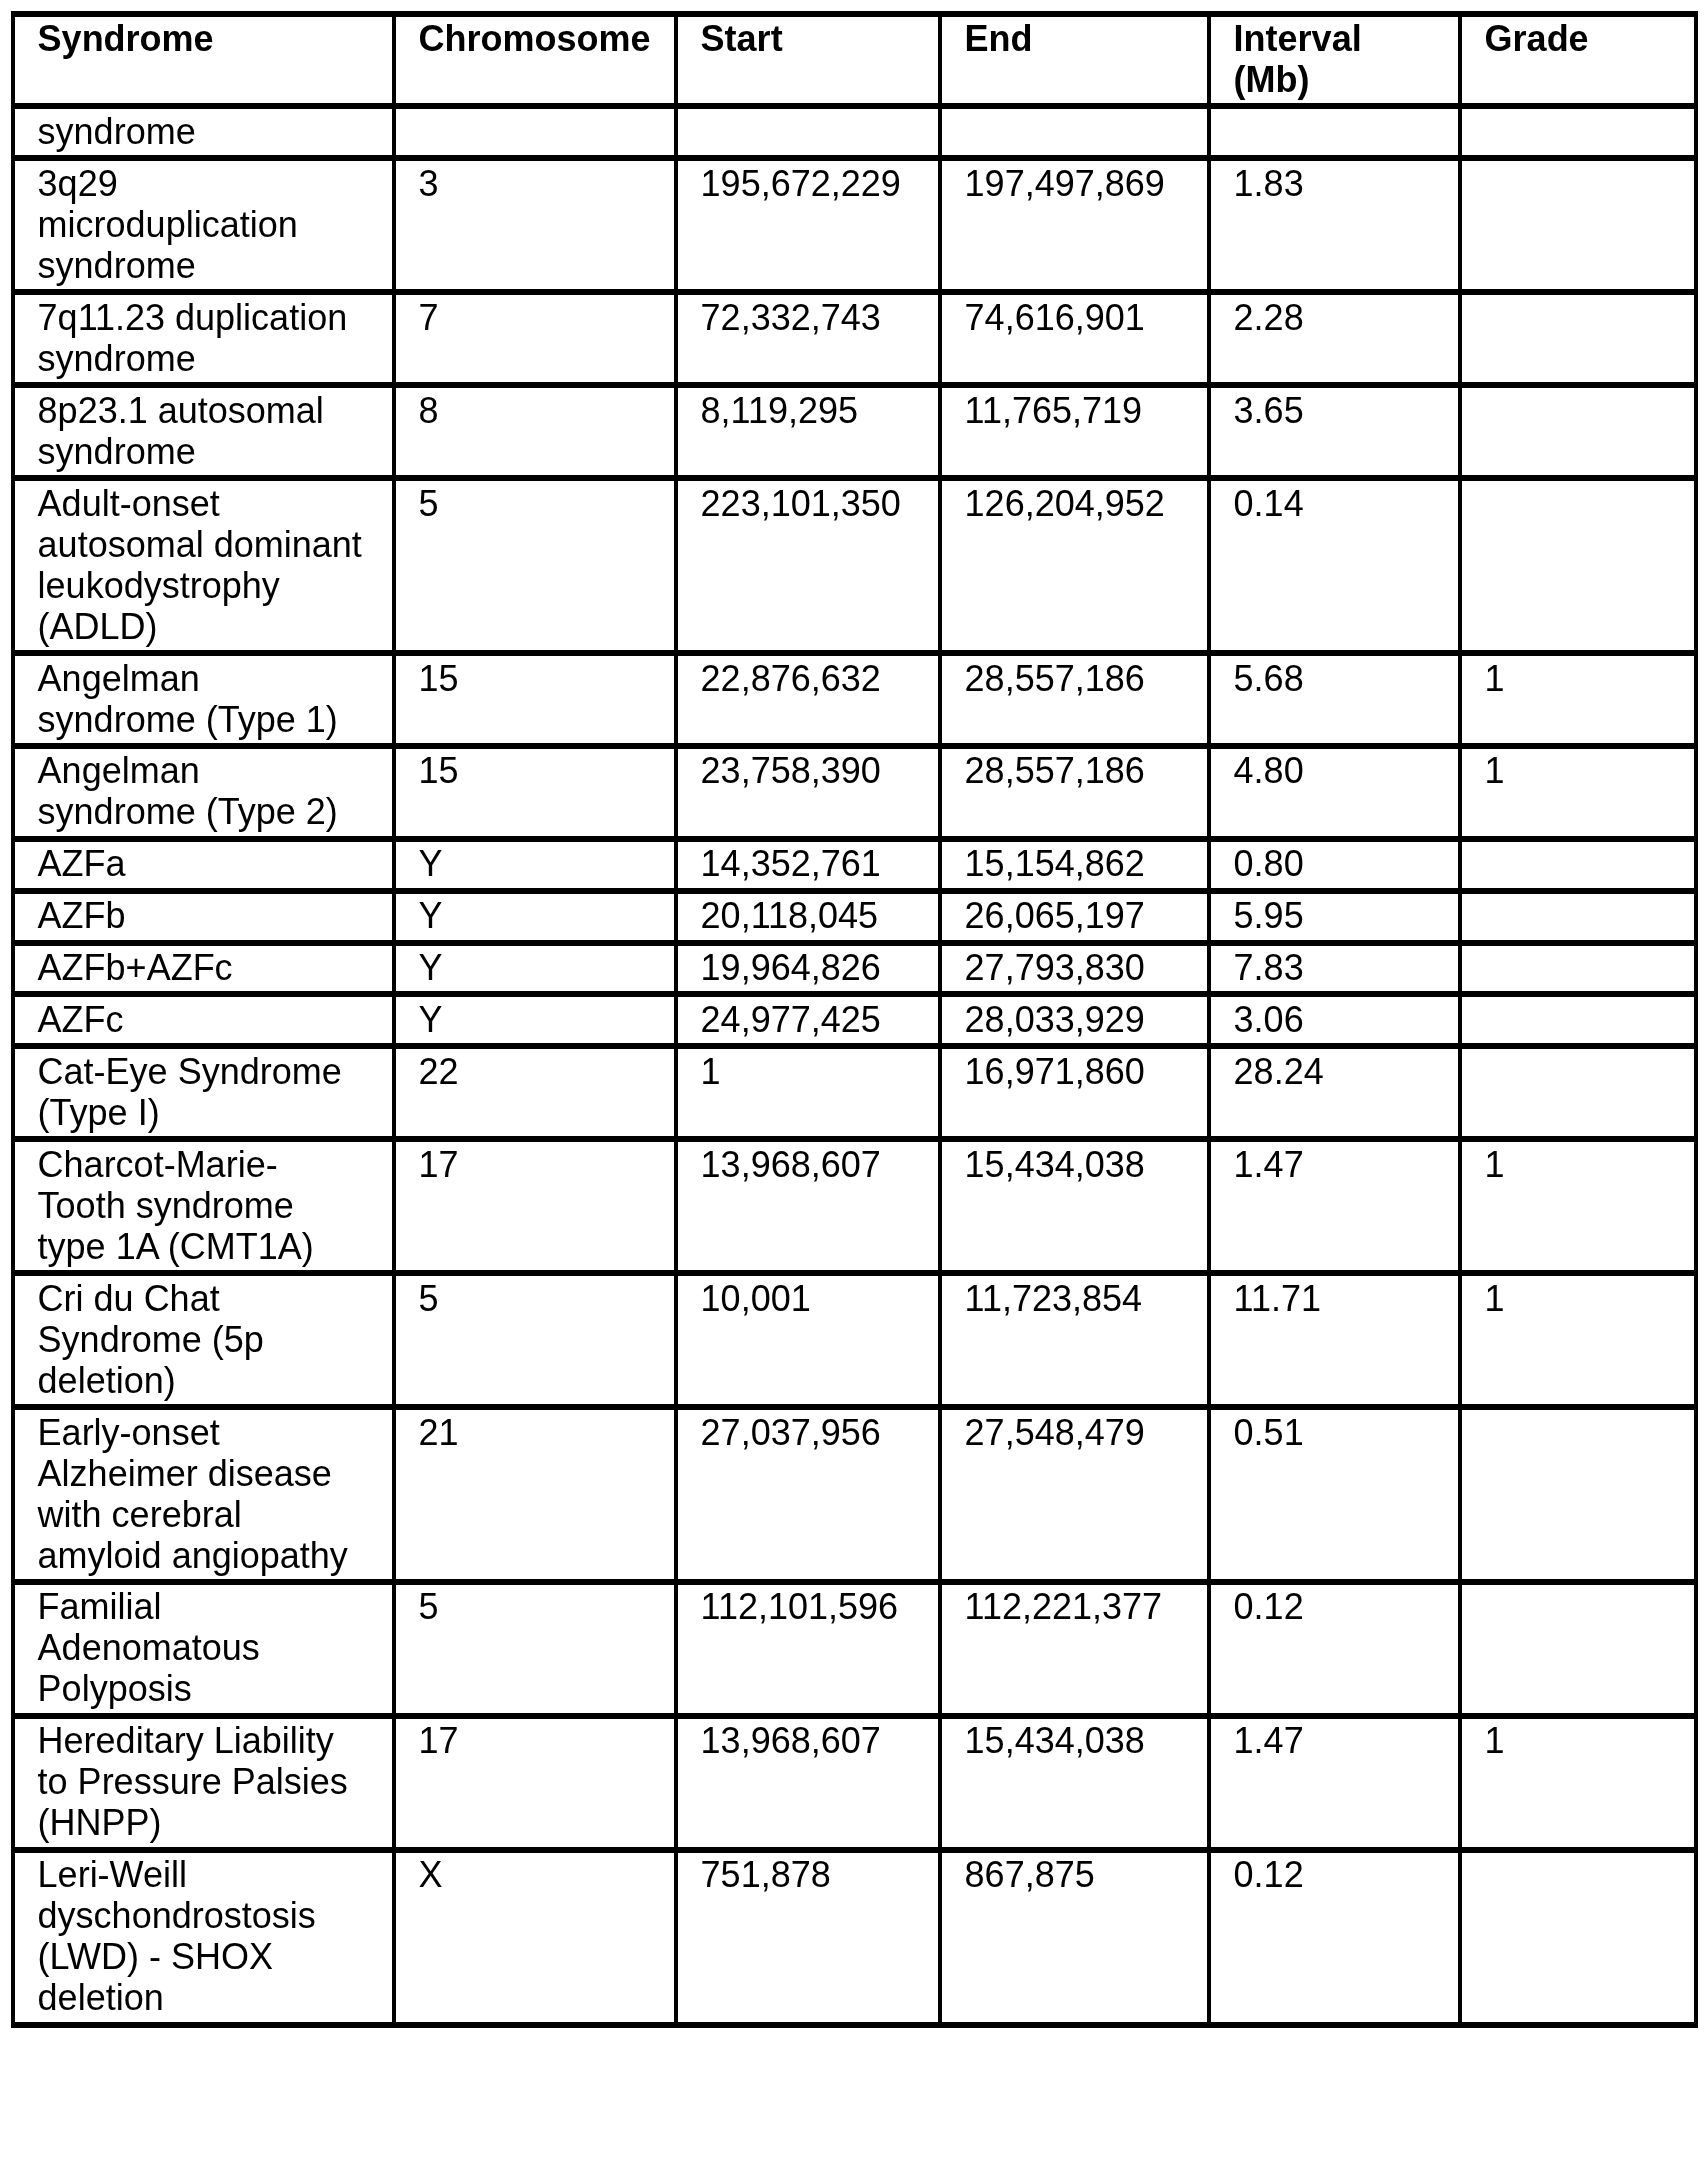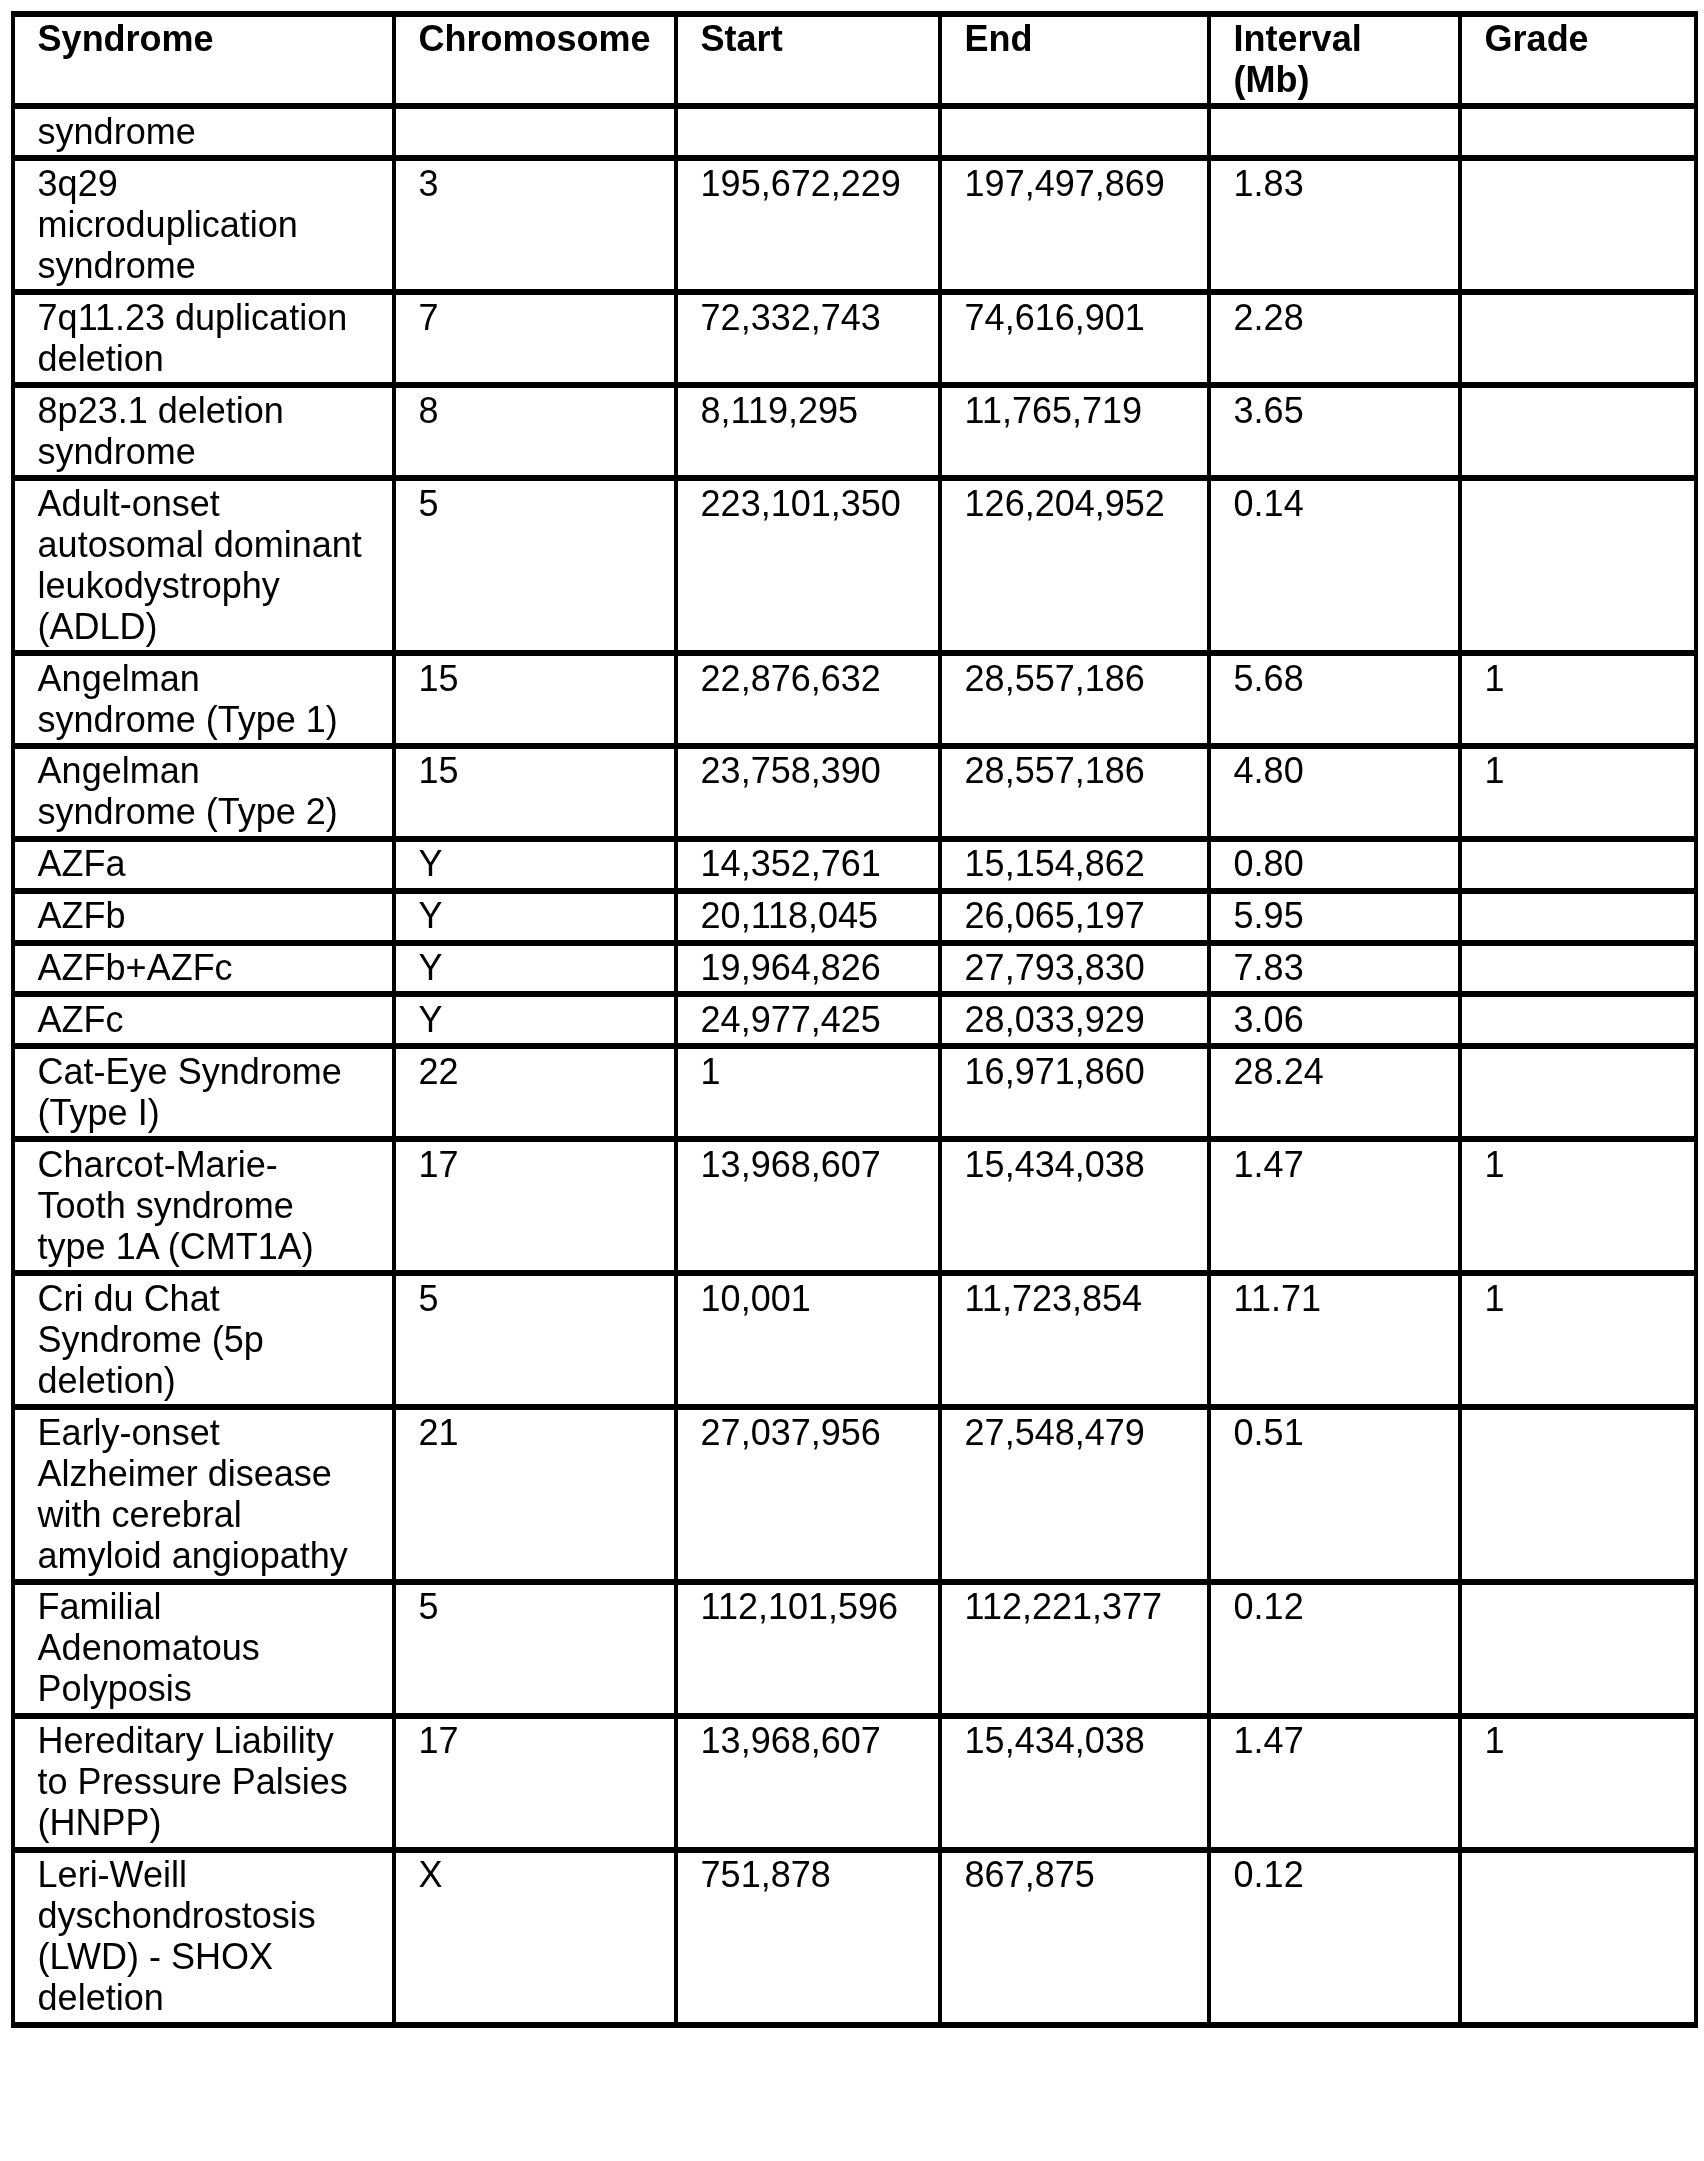--- a/index.html
+++ b/index.html
@@ -91,29 +91,29 @@
 microduplication
 syndrome</td>
     <td>3</td>
     <td>195,672,229</td>
     <td>197,497,869</td>
     <td>1.83</td>
     <td></td>
   </tr>
       <tr>
     <td>7q11.23 duplication
-deletion</td>
+syndrome</td>
     <td>7</td>
     <td>72,332,743</td>
     <td>74,616,901</td>
     <td>2.28</td>
     <td></td>
   </tr>
       <tr>
-    <td>8p23.1 deletion
+    <td>8p23.1 autosomal
 syndrome</td>
     <td>8</td>
     <td>8,119,295</td>
     <td>11,765,719</td>
     <td>3.65</td>
     <td></td>
   </tr>
       <tr>
     <td>Adult-onset
 autosomal dominant

